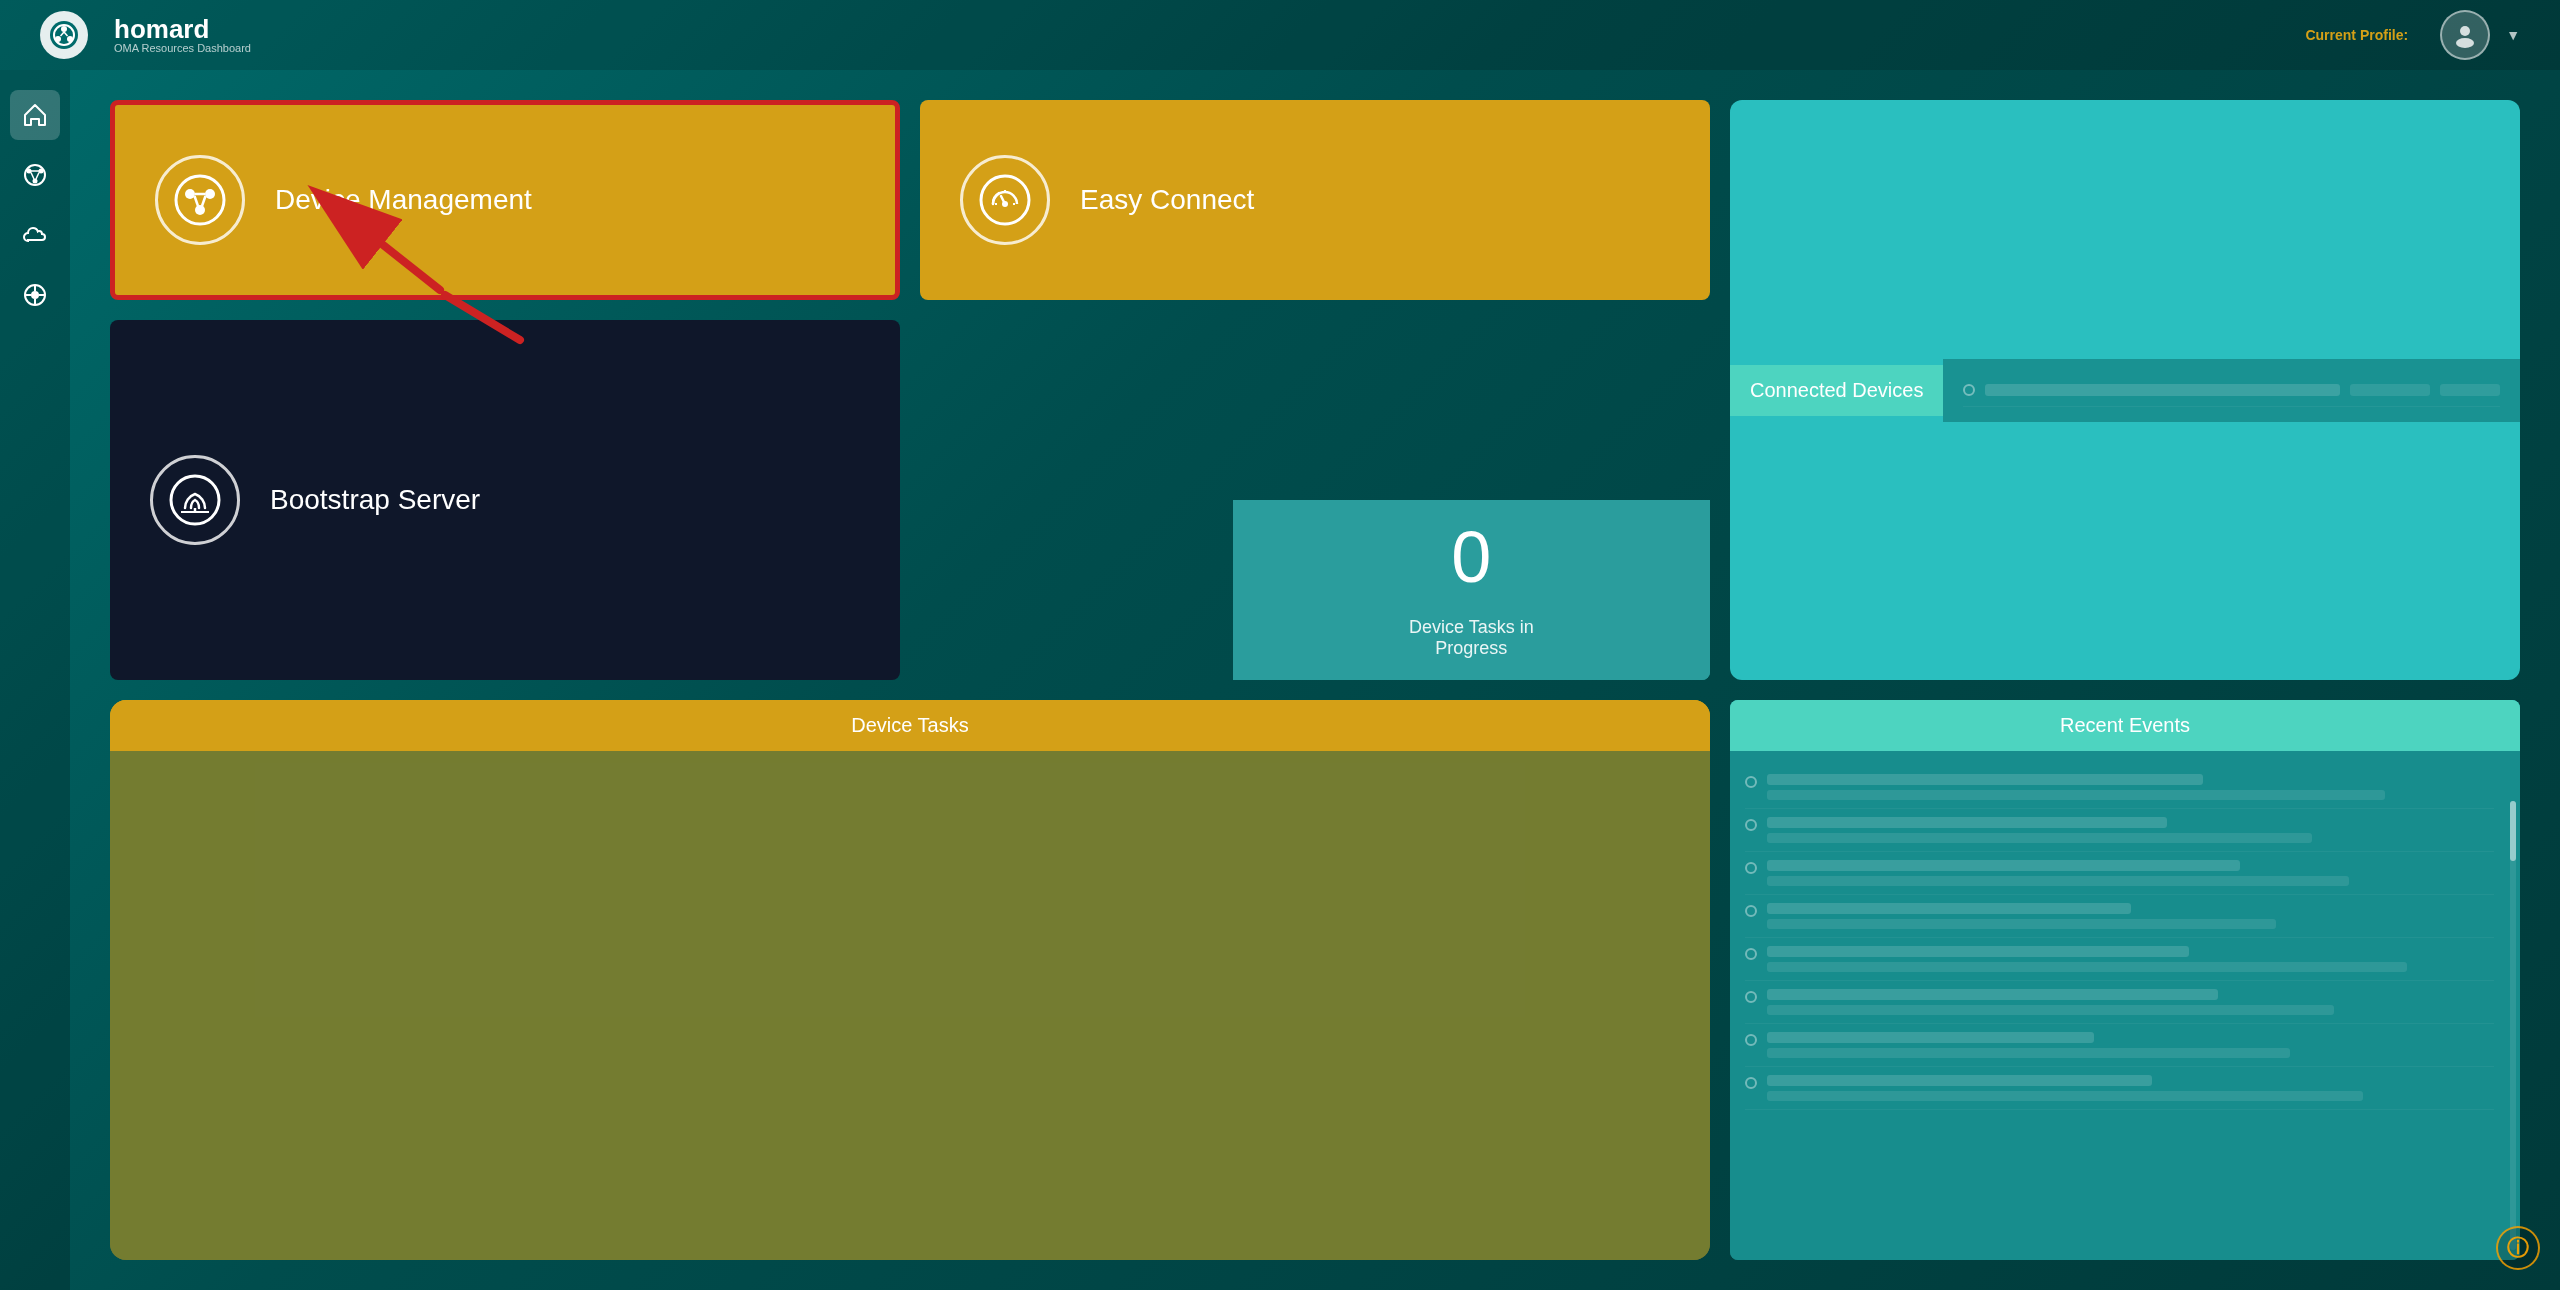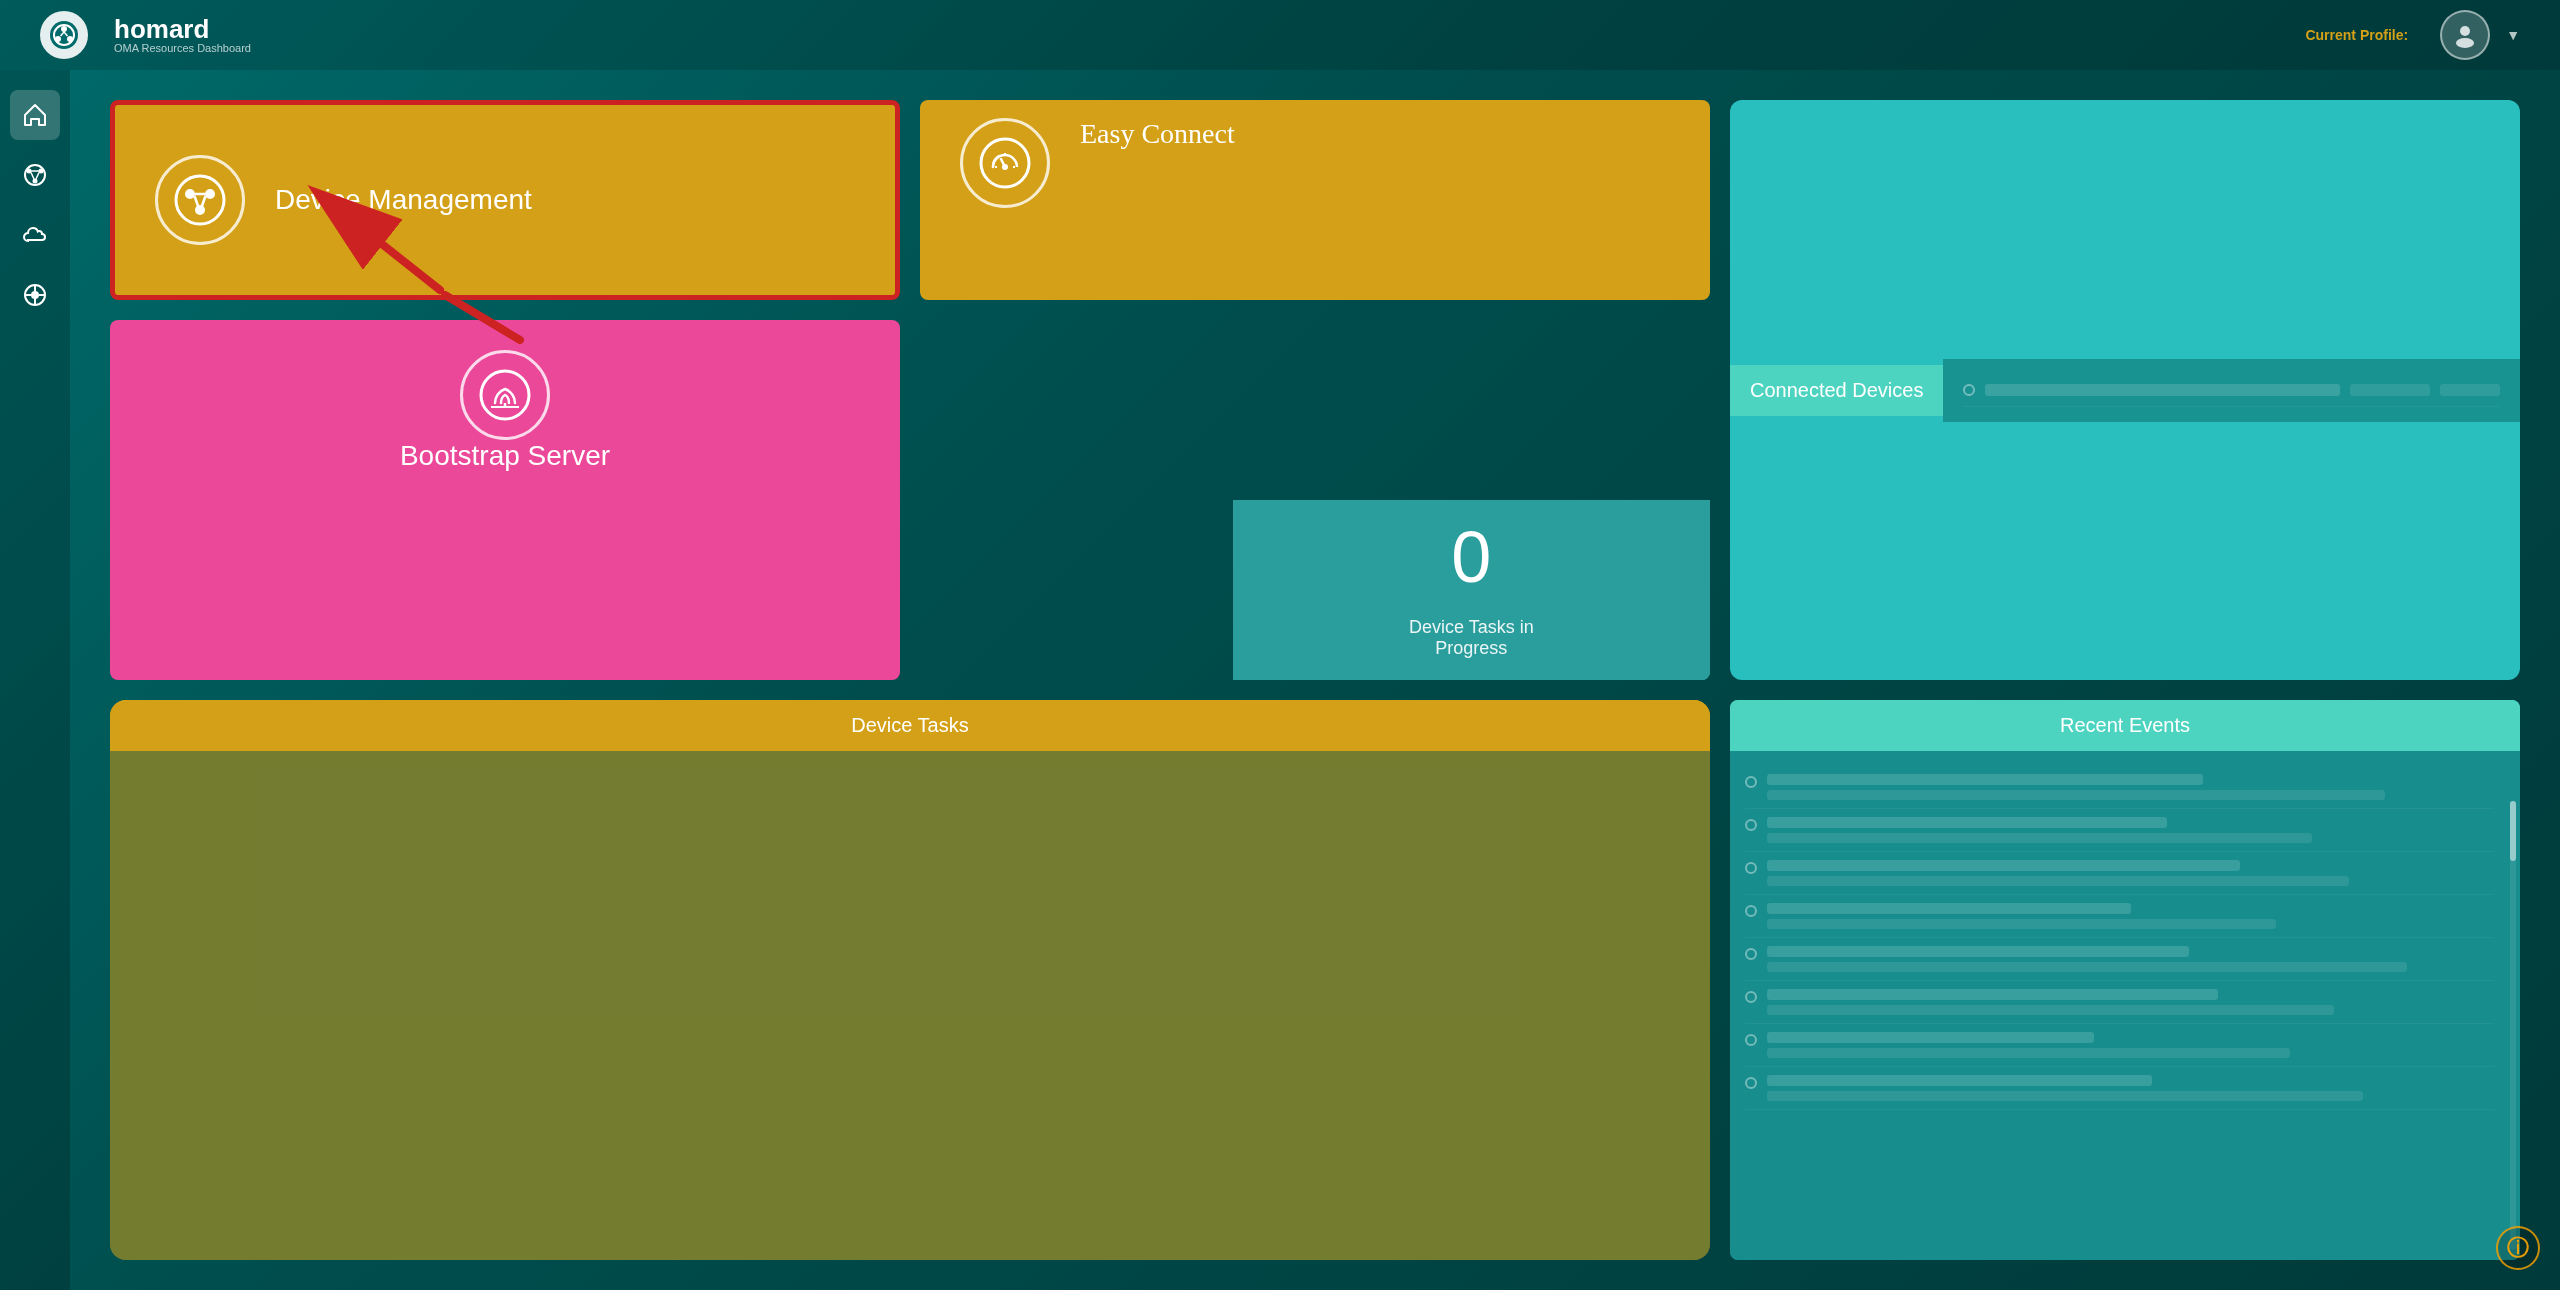--- a/index.html
+++ b/index.html
@@ -145,35 +145,34 @@
       gap: 30px;
       position: relative;
       border: 5px solid #cc2222;
       min-height: 200px;
     }
     .tile-easy-connect {
       background: #d4a017;
       grid-column: 2;
       grid-row: 1;
       display: flex;
-      align-items: flex-start;
+      align-items: center;
       padding: 18px 40px;
       gap: 30px;
       min-height: 200px;
-      font-family: Liberation Serif, serif;
     }
     .tile-bootstrap {
-      background: #ec4899;
+      background: #0f172a;
       grid-column: 1;
       grid-row: 2;
       display: flex;
       align-items: center;
       padding: 30px 40px;
+      gap: 30px;
       min-height: 180px;
-      flex-direction: column;
     }
     .tile-devices-online {
       background: #2a9d9d;
       grid-column: 2;
       grid-row: 2;
       display: flex;
       flex-direction: column;
       align-items: center;
       justify-content: center;
       padding: 20px;

